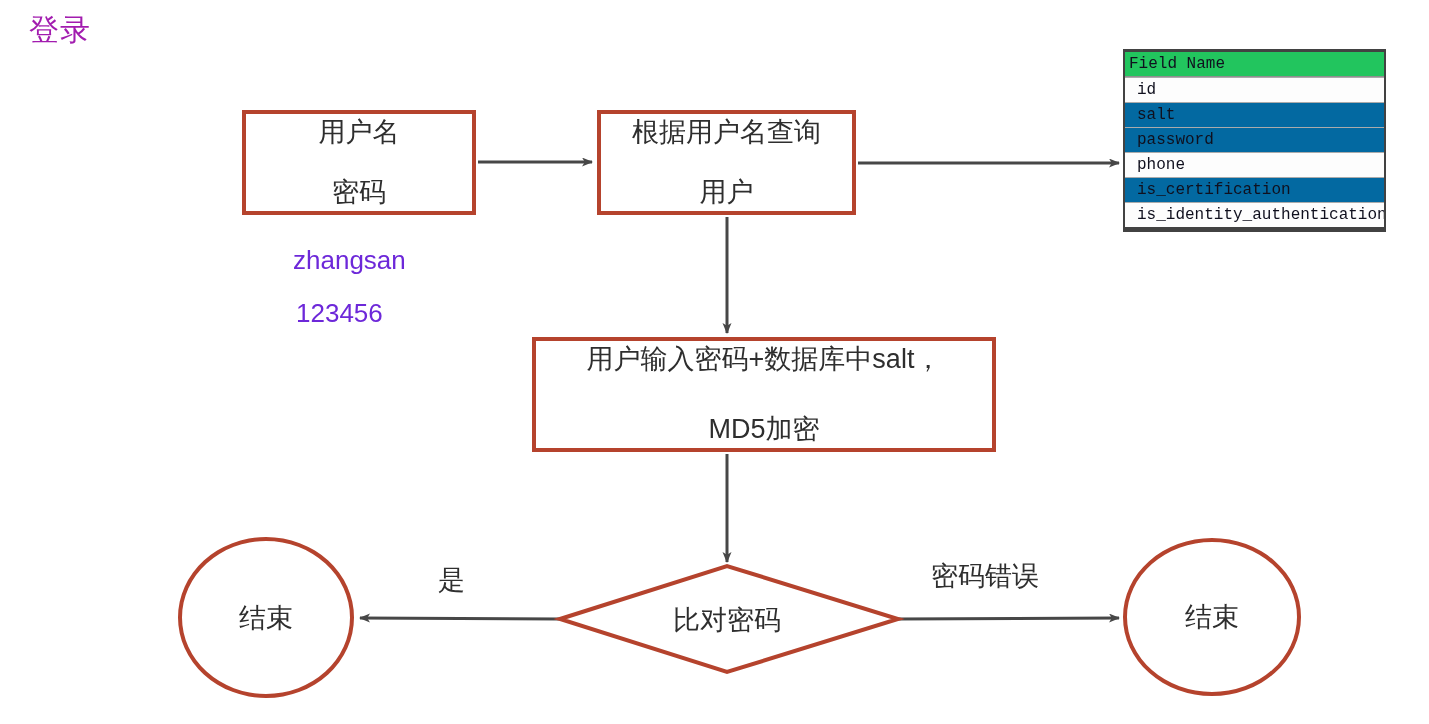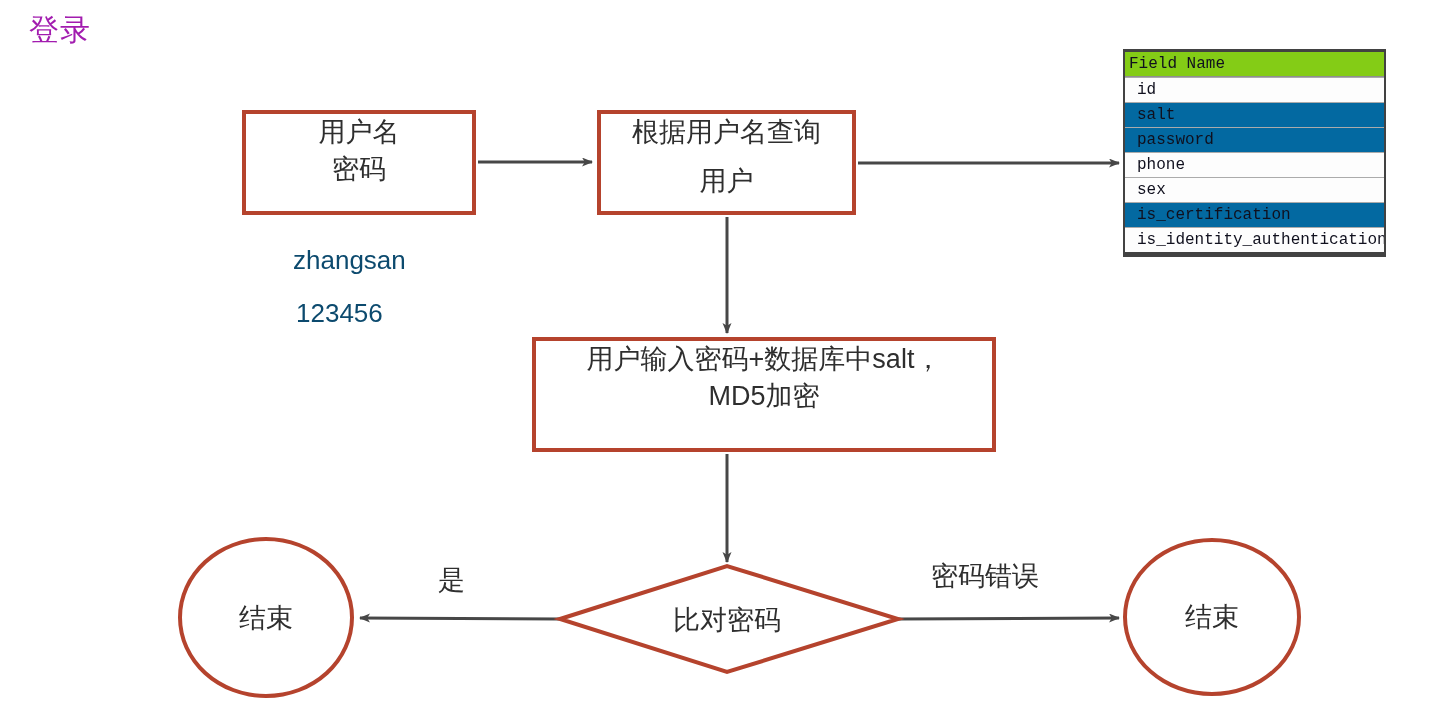--- a/index.html
+++ b/index.html
@@ -7,49 +7,49 @@
     width:1429px;height:724px;position:relative;overflow:hidden;
     background:#ffffff;
     font-family:"Liberation Sans","DejaVu Sans",sans-serif;
     color:#2e2e2e;
   }
   .abs{position:absolute;}
   #arrow-layer{position:absolute;left:0;top:0;width:1429px;height:724px;pointer-events:none;}
   .page-title{left:29px;top:10px;font-size:30px;color:#a21caf;letter-spacing:1px;}
   .node-box{
     border:4px solid #b5432d;background:#ffffff;
-    display:flex;flex-direction:column;align-items:center;justify-content:flex-start;
+    display:flex;flex-direction:column;align-items:center;justify-content:space-between;
     font-size:27px;line-height:37px;text-align:center;box-sizing:border-box;
   }
   .box-credentials{left:242px;top:110px;width:234px;height:105px;}
   .box-query{left:597px;top:110px;width:259px;height:105px;gap:12px;}
   .box-md5{left:532px;top:337px;width:464px;height:115px;}
   .end-circle{
     border:4px solid #b5432d;background:#ffffff;border-radius:50%;
     display:flex;align-items:center;justify-content:center;
     font-size:27px;box-sizing:border-box;
   }
   .circle-left{left:178px;top:537px;width:176px;height:161px;}
   .circle-right{left:1123px;top:538px;width:178px;height:158px;}
   .diamond-label{left:577px;top:602px;width:300px;text-align:center;font-size:27px;}
-  .sample-text{font-size:26px;color:#0c4a6e;}
+  .sample-text{font-size:26px;color:#6d28d9;}
   .sample-username{left:293px;top:245px;}
   .sample-password{left:296px;top:298px;}
   .edge-label{font-size:27px;color:#2f2f2f;}
   .label-yes{left:438px;top:562px;}
   .label-wrong{left:931px;top:558px;}
   .db-table{
     left:1123px;top:49px;width:263px;box-sizing:border-box;
     border:2px solid #424242;border-top-width:3px;border-bottom-width:5px;
     font-family:"Liberation Mono","DejaVu Sans Mono",monospace;
     font-size:16px;color:#10101e;background:#fdfdfd;
   }
   .db-header{
     height:24px;line-height:24px;padding-left:4px;
-    background:#84cc16;border-bottom:1px solid #8f8f8f;
+    background:#22c55e;border-bottom:1px solid #8f8f8f;
     white-space:nowrap;overflow:hidden;
   }
   .db-row{
     height:24px;line-height:24px;padding-left:12px;
     border-top:1px solid #ababab;white-space:nowrap;overflow:hidden;
   }
   .db-row:first-of-type{border-top:none;}
   .db-row.alt{background:#0369a1;}
 </style>
 </head>
@@ -101,16 +101,15 @@
 <div class="abs end-circle circle-right">
   <span>结束</span>
 </div>
 
 <div class="abs db-table">
   <div class="db-header">Field Name</div>
   <div class="db-row">id</div>
   <div class="db-row alt">salt</div>
   <div class="db-row alt">password</div>
   <div class="db-row">phone</div>
-  <div class="db-row">sex</div>
   <div class="db-row alt">is_certification</div>
   <div class="db-row">is_identity_authentication</div>
 </div>
 
 </body></html>

